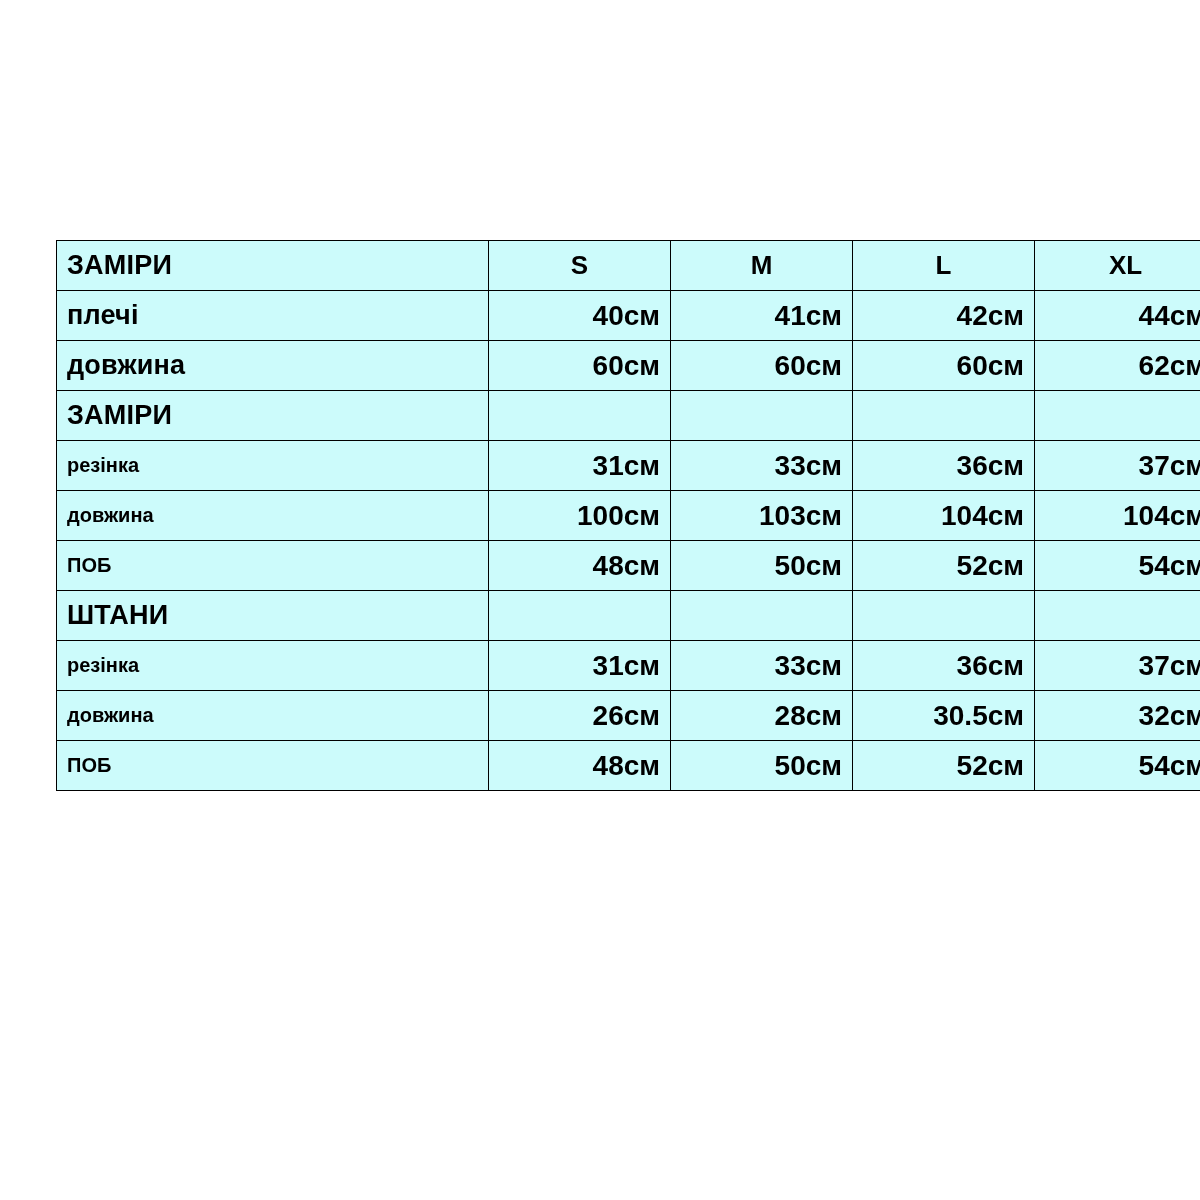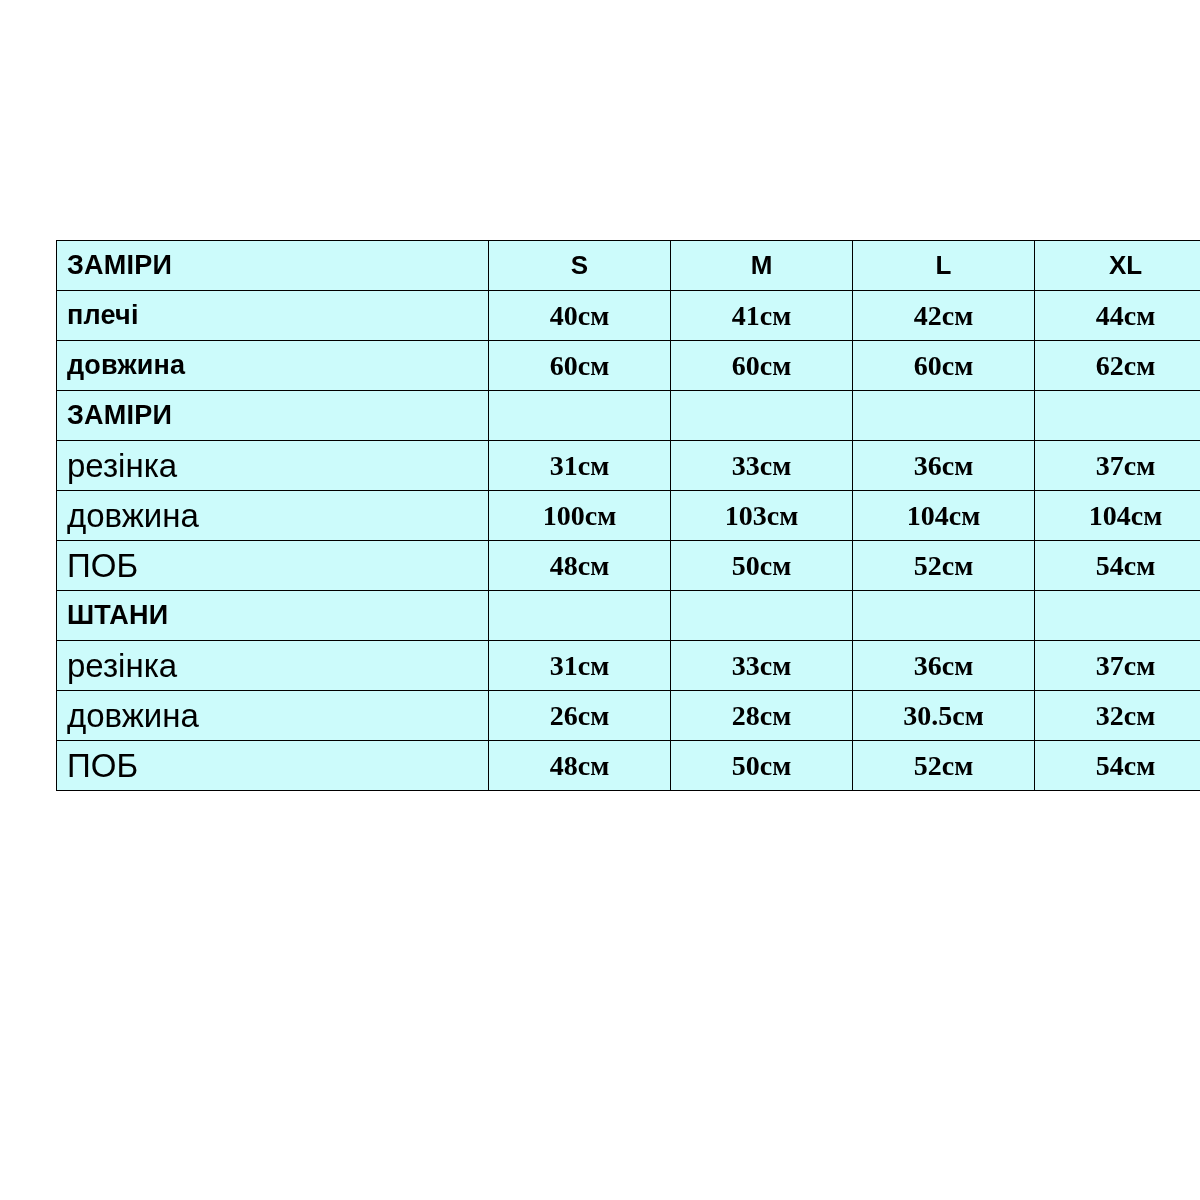--- a/index.html
+++ b/index.html
@@ -53,38 +53,37 @@
   
   td.label-bold {
     font-weight: bold;
     font-size: 27px;
     text-align: left;
     letter-spacing: 0.2px;
   }
 
   
   td.label-plain {
-    font-weight: normal;
-    font-size: 33px;
+    font-weight: bold;
+    font-size: 20px;
     text-align: left;
   }
 
   
   td.size-head {
     font-weight: bold;
     font-size: 26px;
     text-align: center;
   }
 
   
   td.value {
     font-weight: bold;
     font-size: 28px;
-    text-align: center;
-    font-family: Liberation Serif, serif;
+    text-align: right;
   }
 
   td.empty {
     background: #ccfbfb;
   }
 </style>
 </head>
 <body>
 
 <div class="page">

